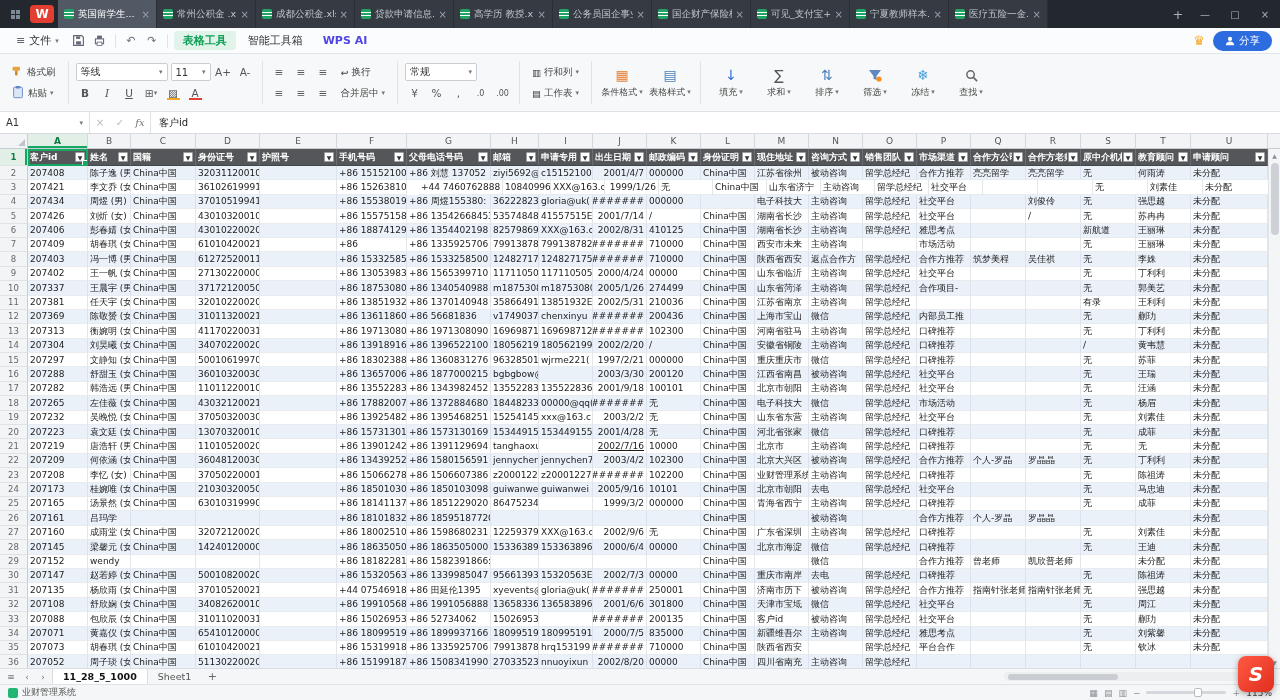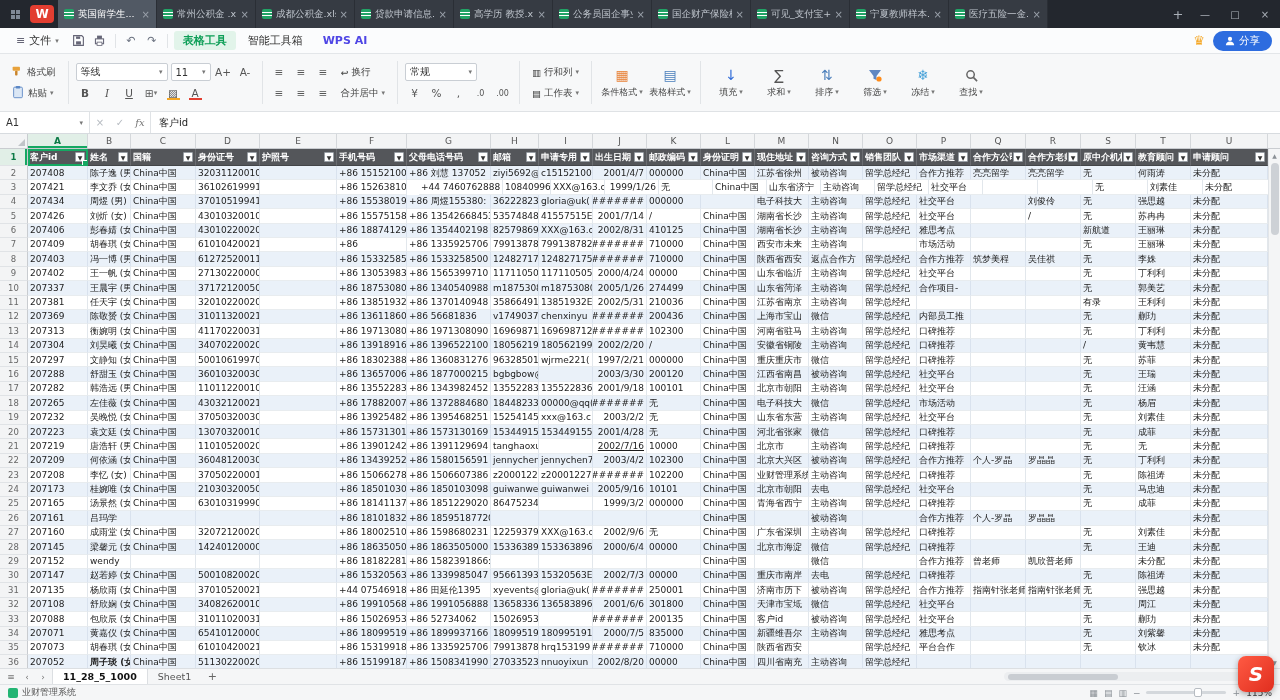--- a/index.html
+++ b/index.html
@@ -1340,21 +1340,21 @@
           <div class="cell" style="width: 54px;">平台合作</div>
           <div class="cell" style="width: 55px;"></div>
           <div class="cell" style="width: 55px;"></div>
           <div class="cell" style="width: 55px;">无</div>
           <div class="cell" style="width: 55px;">钦冰</div>
           <div class="cell" style="width: 77px;">未分配</div>
         </div>
         <div class="grow band">
           <div class="rownum">36</div>
           <div class="cell" style="width: 60px;">207052</div>
-          <div class="cell" style="width: 43px; font-weight: bold;">周子琰 (女</div>
+          <div class="cell" style="width: 43px;">周子琰 (女</div>
           <div class="cell" style="width: 65px;">China中国</div>
           <div class="cell" style="width: 64px;">511302200209020925</div>
           <div class="cell" style="width: 77px;"></div>
           <div class="cell" style="width: 70px;">+86 15199187</div>
           <div class="cell" style="width: 84px;">+86 1508341990</div>
           <div class="cell" style="width: 48px;">270335236</div>
           <div class="cell" style="width: 54px;">nnuoyixun</div>
           <div class="cell r" style="width: 54px;">2002/8/20</div>
           <div class="cell" style="width: 54px;">00000</div>
           <div class="cell" style="width: 54px;">China中国</div>

